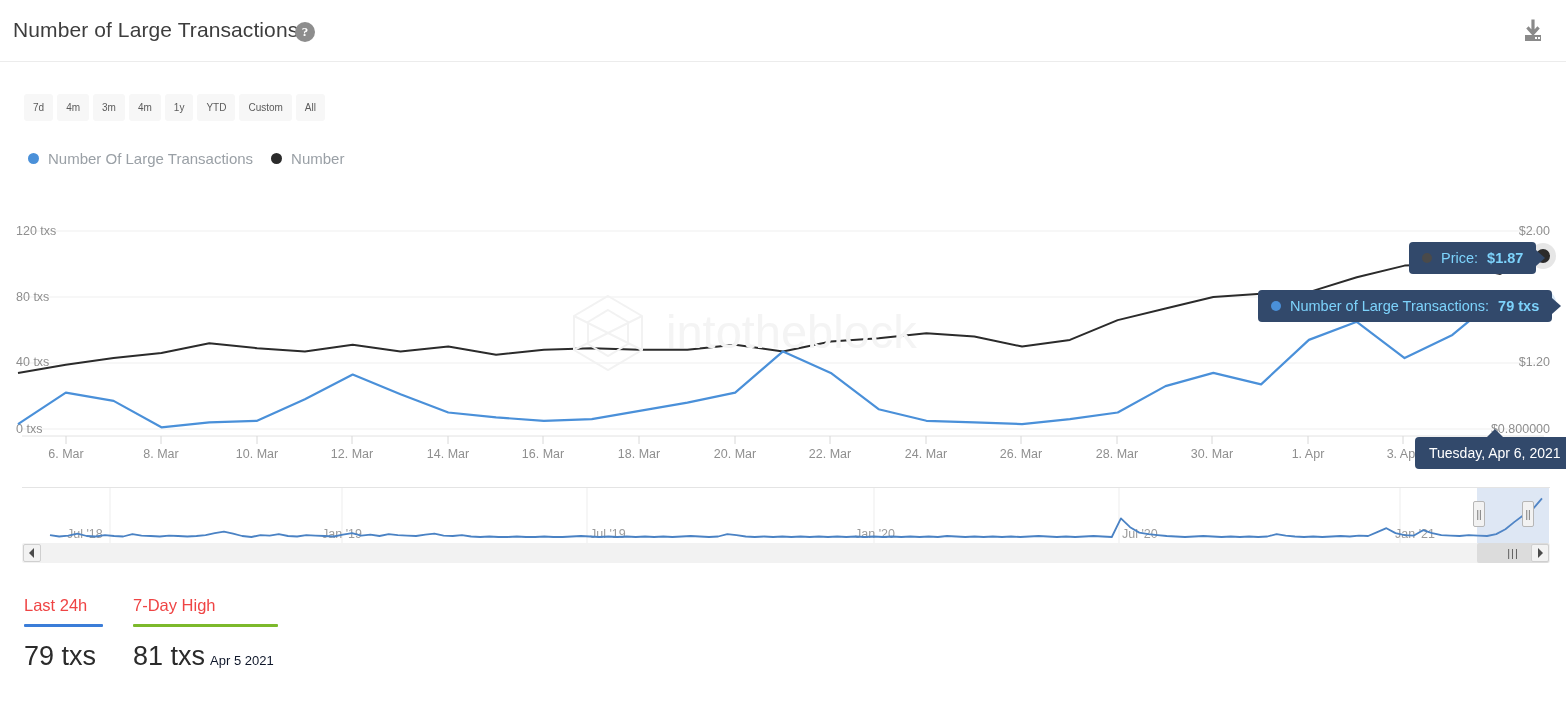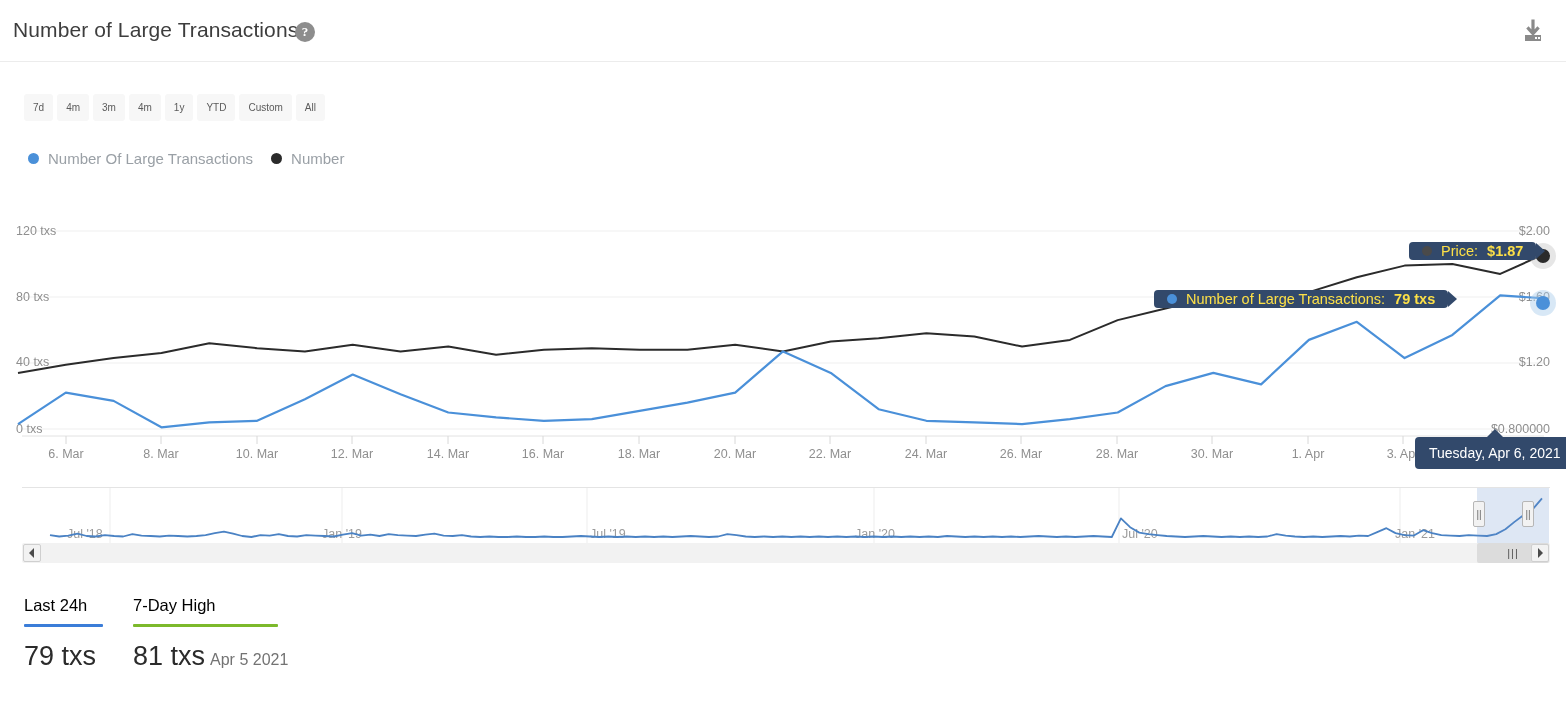--- a/index.html
+++ b/index.html
@@ -116,48 +116,48 @@
     left: 566px; top: 88px;
     width: 420px;
     pointer-events: none;
     opacity: 1;
   }
 
   
   .tt {
     position: absolute;
     background: #32496b;
-    color: #fde047;
+    color: #7dd3fc;
     border-radius: 4px;
     font-size: 14.5px;
     white-space: nowrap;
     display: flex;
     align-items: center;
     gap: 9px;
-    padding: 0 13px;
+    padding: 7px 13px;
     line-height: 18px;
   }
   .tt b { font-weight: bold; }
   .tt .tt-dot {
     width: 10px; height: 10px;
     border-radius: 50%;
     display: inline-block;
     flex: none;
   }
   .tt::after {
     content: "";
     position: absolute;
     right: -9px; top: 50%;
     margin-top: -8px;
     border-top: 8px solid transparent;
     border-bottom: 8px solid transparent;
     border-left: 9px solid #32496b;
   }
   .tt-price  { left: 1409px; top: 242px; }
-  .tt-txs    { left: 1154px; top: 290px; }
+  .tt-txs    { left: 1258px; top: 290px; }
   .tt-date {
     position: absolute;
     left: 1415px; top: 437px;
     background: #32496b;
     color: #fff;
     border-radius: 4px;
     font-size: 14px;
     padding: 7px 14px;
     white-space: nowrap;
     line-height: 18px;
@@ -261,38 +261,38 @@
     position: absolute;
     left: 24px; top: 596px;
     display: flex;
     gap: 0px;
   }
   .stat {
     padding-right: 30px;
   }
   .stat-label {
     font-size: 16.5px;
-    color: #000000;
+    color: #ef4444;
     margin-bottom: 9px;
     display: block;
   }
   .stat-rule {
     height: 3px;
     border-radius: 1px;
     margin-bottom: 14px;
   }
   .stat-value {
     font-size: 27px;
     color: #2b2b2b;
     display: inline;
     white-space: nowrap;
   }
   .stat-date {
-    font-size: 16px;
-    color: #737373;
+    font-size: 13px;
+    color: #0f172a;
     margin-left: 5px;
   }
 </style>
 </head>
 <body>
 
 <div class="page">
 
   <div class="header">
     <div class="title">Number of Large Transactions</div>
@@ -386,20 +386,31 @@
         <text class="axis-label" x="1117" y="258">28. Mar</text>
         <text class="axis-label" x="1212" y="258">30. Mar</text>
         <text class="axis-label" x="1308" y="258">1. Apr</text>
         <text class="axis-label" x="1403" y="258">3. Apr</text>
       </g>
 
       <polyline id="series-price" fill="none" stroke="#2b2b2b" stroke-width="2" stroke-linejoin="round" points="18.0,172.9 65.8,164.7 113.6,158.1 161.4,153.1 209.3,143.2 257.1,148.2 304.9,151.4 352.7,144.8 400.5,151.4 448.3,146.5 496.1,154.8 543.9,149.8 591.8,148.2 639.6,149.8 687.4,149.8 735.2,144.8 783.0,151.4 830.8,141.6 878.6,138.3 926.4,133.3 974.3,136.6 1022.1,146.5 1069.9,139.9 1117.7,120.1 1165.5,108.5 1213.3,97.0 1261.1,93.7 1308.9,92.1 1356.8,77.2 1404.6,65.6 1452.4,64.0 1500.2,73.9 1548.0,52.4"></polyline>
       <polyline id="series-txs" fill="none" stroke="#4a90d9" stroke-width="2.2" stroke-linejoin="round" points="18.0,224.1 65.8,192.7 113.6,200.9 161.4,227.3 209.3,222.4 257.1,220.8 304.9,199.3 352.7,174.6 400.5,194.3 448.3,212.5 496.1,217.4 543.9,220.8 591.8,219.1 639.6,210.8 687.4,202.6 735.2,192.7 783.0,151.4 830.8,172.9 878.6,209.2 926.4,220.8 974.3,222.4 1022.1,224.1 1069.9,219.1 1117.7,212.5 1165.5,186.1 1213.3,172.9 1261.1,184.4 1308.9,139.9 1356.8,121.8 1404.6,158.1 1452.4,134.9 1500.2,95.3 1548.0,98.7"></polyline>
     </svg>
 
+    <div class="watermark">
+      <svg width="420" height="85" viewBox="0 0 420 85">
+        <g stroke="#f2f2f2" stroke-width="2" fill="none">
+          <polygon points="42,8 76,28 76,62 42,82 8,62 8,28"></polygon>
+          <polygon points="42,22 62,34 62,56 42,68 22,56 22,34"></polygon>
+          <line x1="8" y1="28" x2="76" y2="62"></line>
+          <line x1="76" y1="28" x2="8" y2="62"></line>
+        </g>
+        <text x="100" y="60" font-family="Liberation Sans, sans-serif" font-size="47" fill="#f4f4f4">intotheblock</text>
+      </svg>
+    </div>
 
     <div class="marker-halo" style="left:1530px; top:43px; width:26px; height:26px; background:#c8c8c8;"></div>
     <div class="marker" style="left:1536px; top:49px; width:14px; height:14px; background:#2b2b2b;"></div>
 
     <div class="marker-halo" style="left:1530px; top:90px; width:26px; height:26px; background:#a9cbec;"></div>
     <div class="marker" style="left:1536px; top:96px; width:14px; height:14px; background:#4a90d9;"></div>
   </div>
 
   <div class="tt tt-price">
     <span class="tt-dot" style="background:#4a4a4a"></span>

